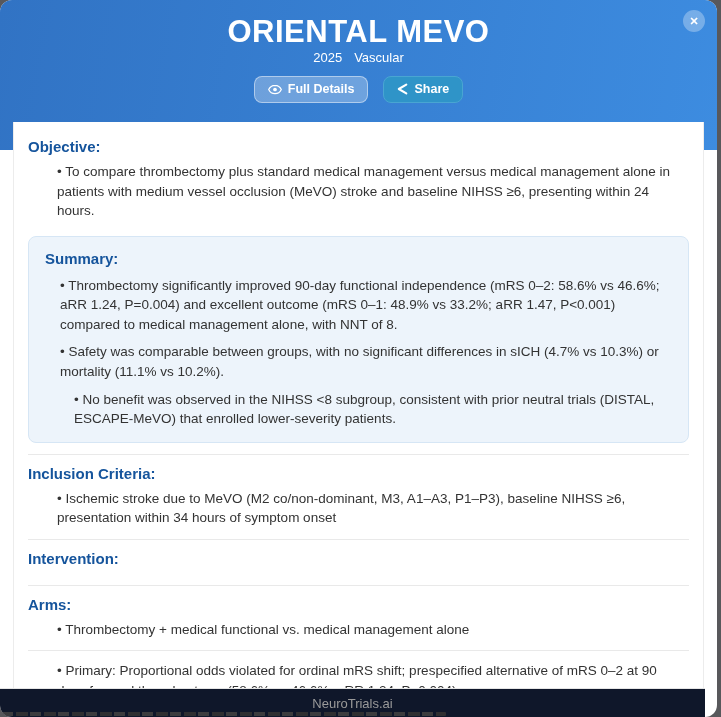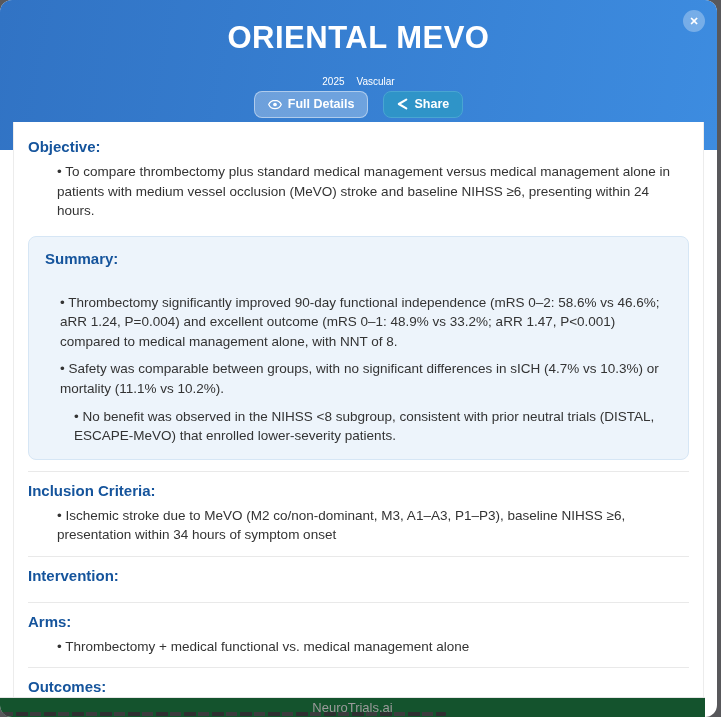--- a/index.html
+++ b/index.html
@@ -15,39 +15,39 @@
     width: 717px; height: 717px;
     background: #ffffff;
     border-radius: 12px;
     overflow: hidden;
   }
   
   .header {
     height: 150px;
     background: linear-gradient(100deg, #3173c4 0%, #3d8ce0 100%);
     text-align: center;
-    padding-top: 20px;
+    padding-top: 14px;
     position: relative;
   }
   .title {
     color: #ffffff;
     font-size: 31px;
     font-weight: bold;
     letter-spacing: 0.5px;
   }
   .meta-row {
-    margin-top: 20px;
-    color: #ffffff;
-    font-size: 10px;
+    margin-top: 0;
+    color: #ffffff;
+    font-size: 13px;
     display: flex;
     justify-content: center;
     gap: 12px;
   }
   .btn-row {
-    margin-top: 4px;
+    margin-top: 11px;
     display: flex;
     justify-content: center;
     gap: 15px;
   }
   .btn {
     display: inline-flex;
     align-items: center;
     gap: 6px;
     font-size: 12.5px;
     font-weight: bold;
@@ -110,27 +110,27 @@
     margin: 0 0 8px 15px;
   }
   .bullet:last-child { margin-bottom: 0; margin-left: 29px; }
   .summary-box {
     background: #edf4fb;
     border: 1px solid #d6e6f5;
     border-radius: 8px;
     padding: 13px 16px 13px 16px;
     margin: 4px 0 1px 0;
   }
-  .summary-box .section-heading { margin-bottom: 26px; }
+  .summary-box .section-heading { margin-bottom: 9px; }
   
   .footer {
     position: absolute;
     left: 0; right: 12px; bottom: 0;
-    height: 20px;
-    background: #14532d;
+    height: 29px;
+    background: #0f172a;
     border-top: 1px solid #e5e5e5;
     display: flex;
     align-items: center;
     justify-content: center;
     z-index: 5;
   }
   .footer-brand {
     color: #9a9a9a;
     font-size: 13px;
   }
@@ -207,21 +207,20 @@
       <div class="section ruled">
         <div class="section-heading">Intervention:</div>
       </div>
 
       <div class="section ruled">
         <div class="section-heading">Arms:</div>
         <div class="bullet">• Thrombectomy + medical functional vs. medical management alone</div>
       </div>
 
       <div class="section ruled">
-        <div class="section-heading">Outcomes:</div>
         <div class="bullet">• Primary: Proportional odds violated for ordinal mRS shift; prespecified alternative of mRS 0–2 at 90 days favored thrombectomy (58.6% vs 46.6%; aRR 1.24, P=0.004).</div>
 
       </div>
 
     </div>
   </div>
 
   <div class="footer">
     <span class="footer-brand">NeuroTrials.ai</span>
   </div>

